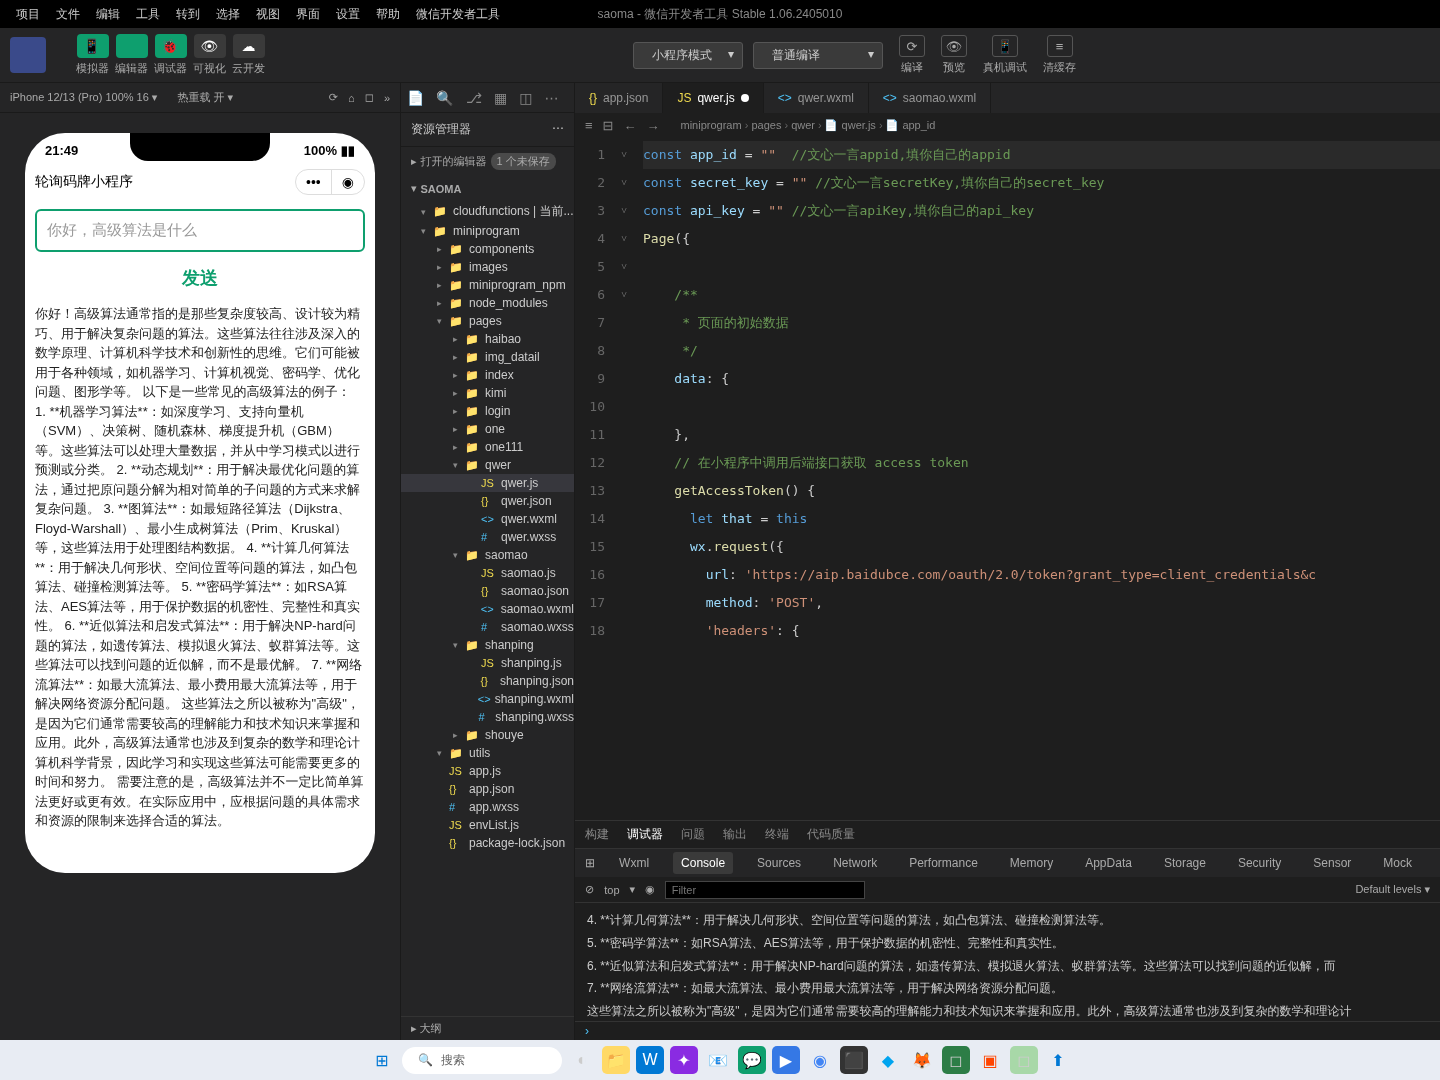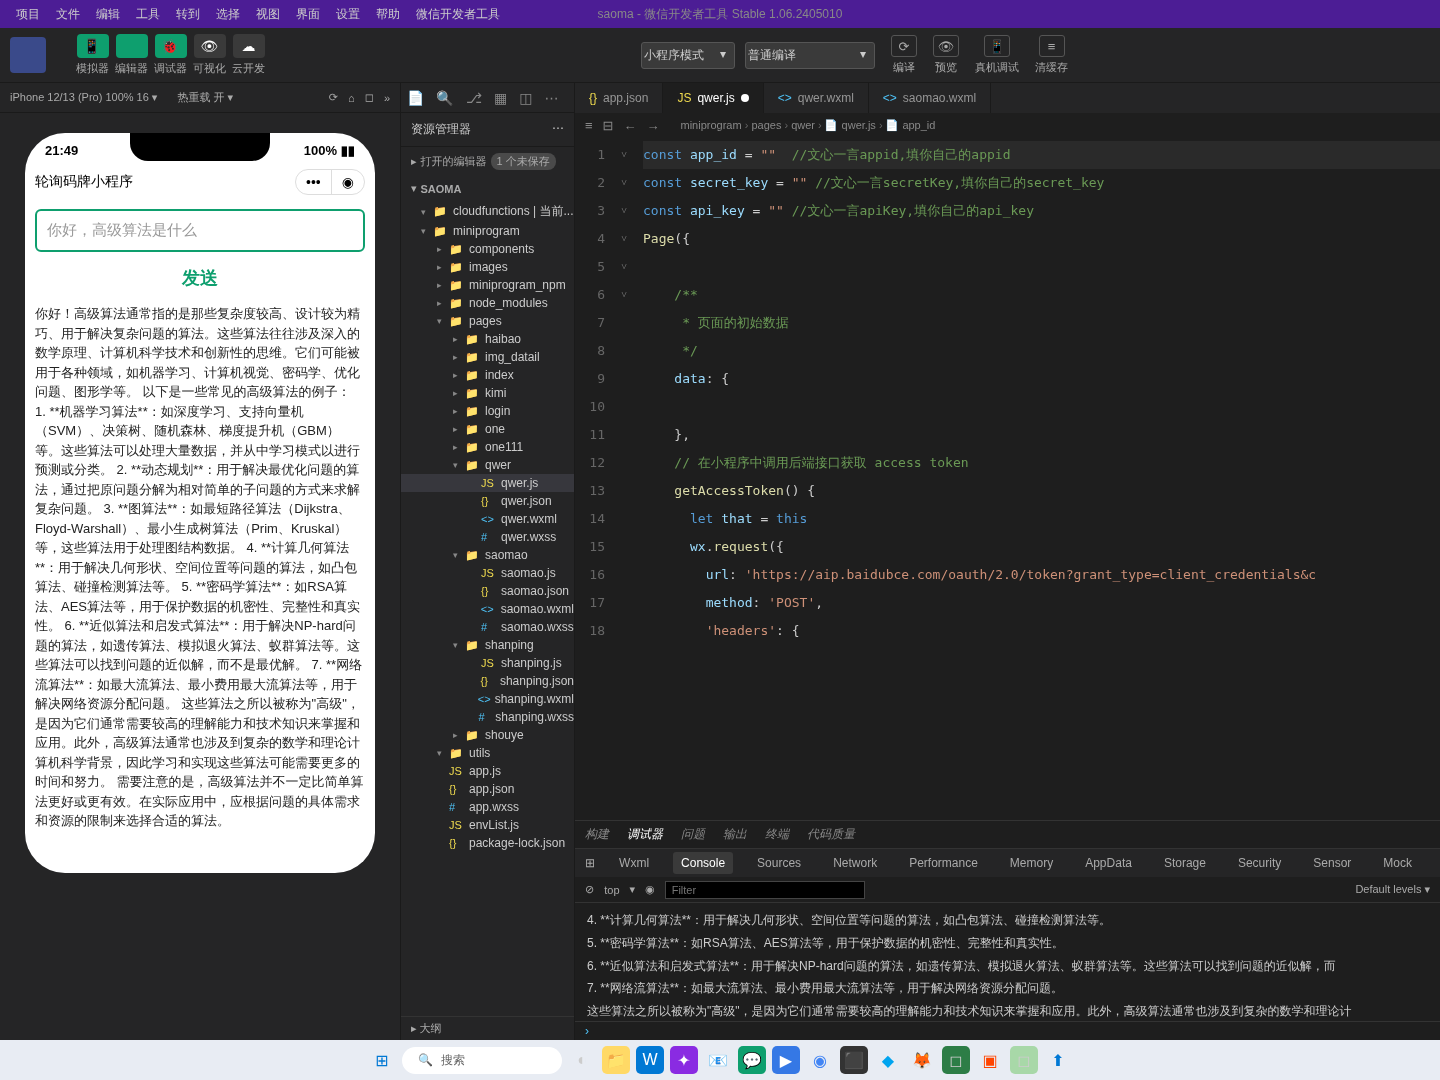--- a/index.html
+++ b/index.html
@@ -1,26 +1,26 @@
 <!DOCTYPE html>
 <html><head>
 <meta charset="utf-8">
 <style>
 * { margin: 0; padding: 0; box-sizing: border-box; }
 body { font-family: "Microsoft YaHei", Arial, sans-serif; background: #1e1e1e; color: #ccc; font-size: 12px; overflow: hidden; width: 1440px; height: 1080px; position: relative; }
-.menubar { height: 28px; background: #4c1d95; display: flex; align-items: center; padding: 0 8px; font-size: 12px; }
+.menubar { height: 28px; background: #000000; display: flex; align-items: center; padding: 0 8px; font-size: 12px; }
 .menubar .menu-item { padding: 0 8px; color: #ccc; cursor: pointer; }
 .title-center { position: absolute; left: 50%; transform: translateX(-50%); color: #888; }
 .toolbar { height: 55px; background: #252526; display: flex; align-items: center; padding: 0 10px; border-bottom: 1px solid #1a1a1a; }
 .avatar { width: 36px; height: 36px; background: #3a4a8a; border-radius: 4px; margin-right: 30px; }
 .tool-group { display: flex; gap: 6px; margin-right: 20px; }
 .tool-btn { display: flex; flex-direction: column; align-items: center; gap: 3px; color: #aaa; font-size: 11px; }
 .tool-btn .icon-box { width: 32px; height: 24px; background: #0e9f6e; border-radius: 4px; display: flex; align-items: center; justify-content: center; color: #fff; font-size: 14px; }
 .tool-btn.no-bg .icon-box { background: #3a3a3a; }
-.dropdown { background: #3a3a3a; border: 1px solid #555; padding: 4px 30px 4px 2px; color: #ccc; border-radius: 3px; position: relative; font-size: 12px; }
+.dropdown { background: #3a3a3a; border: 1px solid #555; padding: 4px 30px 4px 18px; color: #ccc; border-radius: 3px; position: relative; font-size: 12px; }
 .dropdown::after { content: "▾"; position: absolute; right: 8px; }
 .icon-btn-group { display: flex; gap: 4px; margin-left: 10px; }
 .icon-btn { display: flex; flex-direction: column; align-items: center; gap: 3px; color: #aaa; font-size: 11px; padding: 0 6px; }
 .icon-btn .top-icon { width: 26px; height: 22px; border: 1px solid #555; border-radius: 3px; display: flex; align-items: center; justify-content: center; font-size: 13px; }
 .main-area { display: flex; height: calc(100% - 28px - 55px - 40px); }
 .simulator-panel { width: 400px; background: #252526; display: flex; flex-direction: column; }
 .sim-header { height: 30px; display: flex; align-items: center; padding: 0 10px; color: #aaa; font-size: 11px; border-bottom: 1px solid #1a1a1a; }
 .sim-header .spacer { flex: 1; }
 .sim-header .icon { margin-left: 10px; }
 .phone-container { flex: 1; display: flex; flex-direction: column; align-items: center; padding: 20px; overflow: hidden; }
@@ -60,21 +60,21 @@
 .breadcrumb { height: 24px; background: #1e1e1e; display: flex; align-items: center; padding: 0 10px; color: #888; font-size: 11px; gap: 6px; }
 .breadcrumb .bc-icons { display: flex; gap: 10px; margin-right: 15px; font-size: 13px; }
 .code-area { flex: 1; display: flex; overflow: hidden; font-family: Consolas, monospace; font-size: 13px; }
 .gutter { width: 40px; text-align: right; padding: 4px 10px 0 0; color: #666; line-height: 28px; background: #1e1e1e; }
 .code-lines { flex: 1; padding: 4px 0 0 10px; line-height: 28px; }
 .code-line { white-space: pre; }
 .code-line.highlight { background: #2a2a2a; }
 .kw { color: #569cd6; } .str { color: #ce9178; } .cm { color: #6a9955; } .fn { color: #dcdcaa; } .id { color: #9cdcfe; }
 .fold-marks { width: 18px; padding-top: 4px; line-height: 28px; color: #888; font-size: 10px; text-align: center; }
 .bottom-panel { height: 220px; background: #1e1e1e; border-top: 1px solid #333; display: flex; flex-direction: column; }
-.bottom-tabs { height: 28px; display: flex; align-items: center; padding: 0 10px; gap: 18px; color: #888; font-size: 12px; border-bottom: 1px solid #333; font-style: italic; }
+.bottom-tabs { height: 28px; display: flex; align-items: center; padding: 0 10px; gap: 18px; color: #888; font-size: 12px; border-bottom: 1px solid #333; }
 .bottom-tabs .tab.active { color: #fff; }
 .devtools-tabs { height: 28px; display: flex; align-items: center; padding: 0 10px; gap: 16px; color: #aaa; font-size: 12px; background: #252526; }
 .devtools-tabs .tab { padding: 4px 8px; }
 .devtools-tabs .tab.active { background: #3a3a3a; color: #fff; border-radius: 3px; }
 .console-filter { height: 26px; display: flex; align-items: center; padding: 0 10px; gap: 10px; color: #aaa; font-size: 11px; border-bottom: 1px solid #333; }
 .console-filter input { background: #000000; border: 1px solid #444; color: #ccc; padding: 2px 6px; font-size: 11px; width: 200px; }
 .console-content { flex: 1; padding: 6px 12px; font-size: 12px; color: #ccc; line-height: 1.9; overflow: hidden; }
 .statusbar { height: 25px; background: #2d2d2d; display: flex; align-items: center; padding: 0 10px; color: #aaa; font-size: 11px; }
 .statusbar .sep { margin: 0 8px; color: #555; }
 .taskbar { position: absolute; bottom: 0; left: 0; right: 0; height: 40px; background: #e8ecf3; display: flex; align-items: center; justify-content: center; gap: 6px; }

